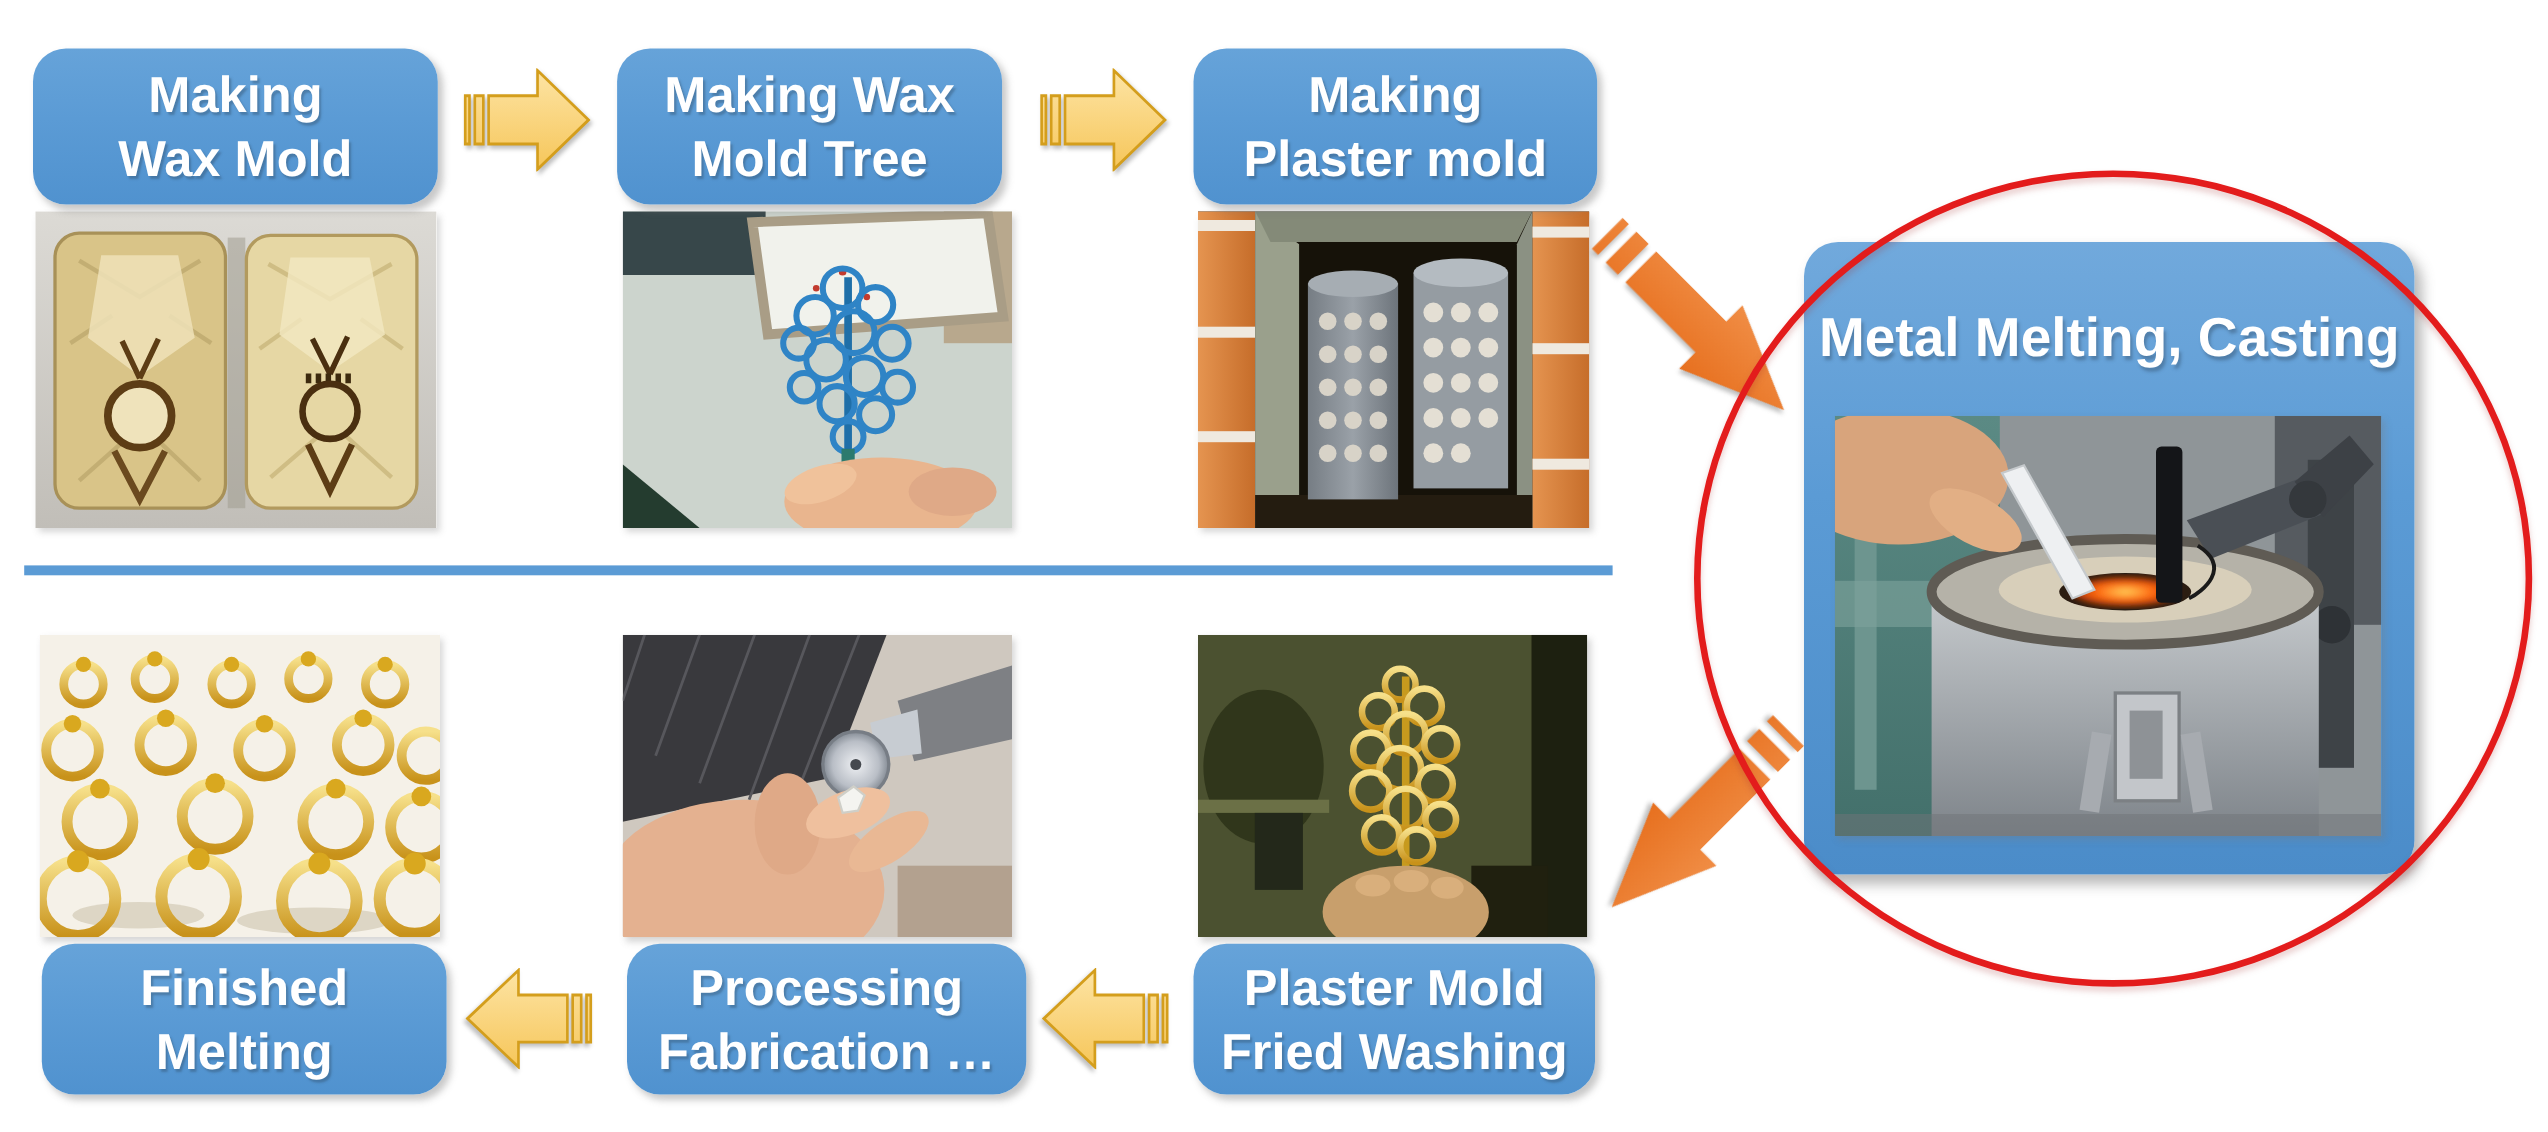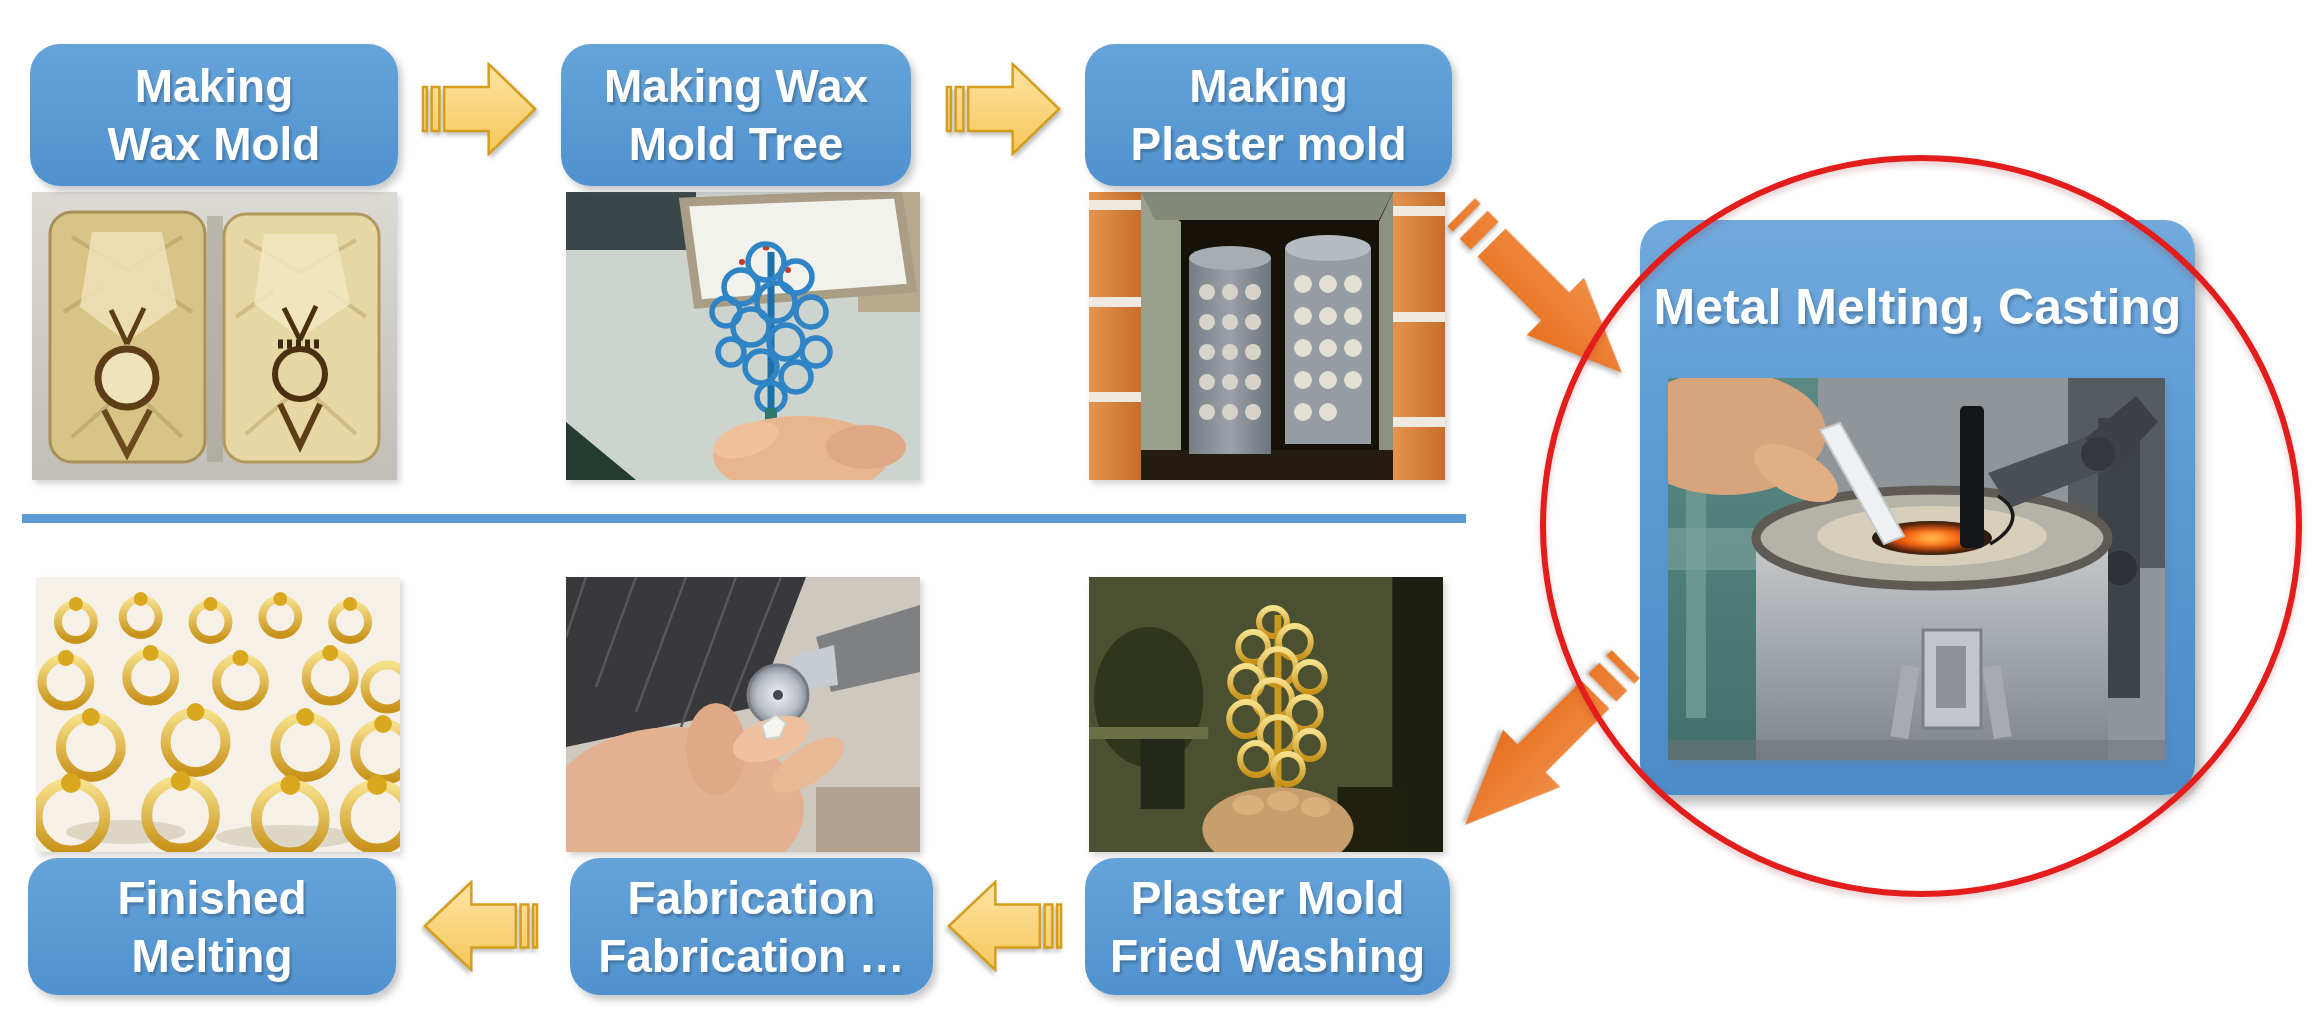--- a/index.html
+++ b/index.html
@@ -381,26 +381,26 @@
           <circle cx="200" cy="192" r="15"></circle>
       </g>
       <rect x="250" y="210" width="70" height="65" fill="#20200f"></rect>
       <ellipse cx="190" cy="252" rx="76" ry="42" fill="#c89f6c"></ellipse>
       <ellipse cx="160" cy="228" rx="16" ry="10" fill="#d9af7c"></ellipse>
         <ellipse cx="195" cy="224" rx="16" ry="10" fill="#d9af7c"></ellipse>
         <ellipse cx="228" cy="230" rx="15" ry="10" fill="#d9af7c"></ellipse>
     </svg>
   </div>
 
-  <div class="box" style="left:28px;top:858px;width:368px;height:137px">
+  <div class="box" style="left:38px;top:858px;width:368px;height:137px">
     <span class="line">Finished</span>
     <span class="line">Melting</span>
   </div>
   <div class="box" style="left:570px;top:858px;width:363px;height:137px">
-    <span class="line">Fabrication</span>
+    <span class="line">Processing</span>
     <span class="line">Fabrication …</span>
   </div>
   <div class="box" style="left:1085px;top:858px;width:365px;height:137px">
     <span class="line">Plaster Mold</span>
     <span class="line">Fried Washing</span>
   </div>
 
   <div class="arrow-wrap flip" style="left:423px;top:880px;width:116px;height:92px">
     <svg viewBox="0 0 120 90" preserveAspectRatio="none">
       <path d="M2,24 h4 v42 h-4 z M11,24 h8 v42 h-8 z M24,24 h46 v-22 l48,43 -48,43 v-22 h-46 z" fill="url(#gradYellow)" stroke="#d49e1c" stroke-width="2.5"></path>

